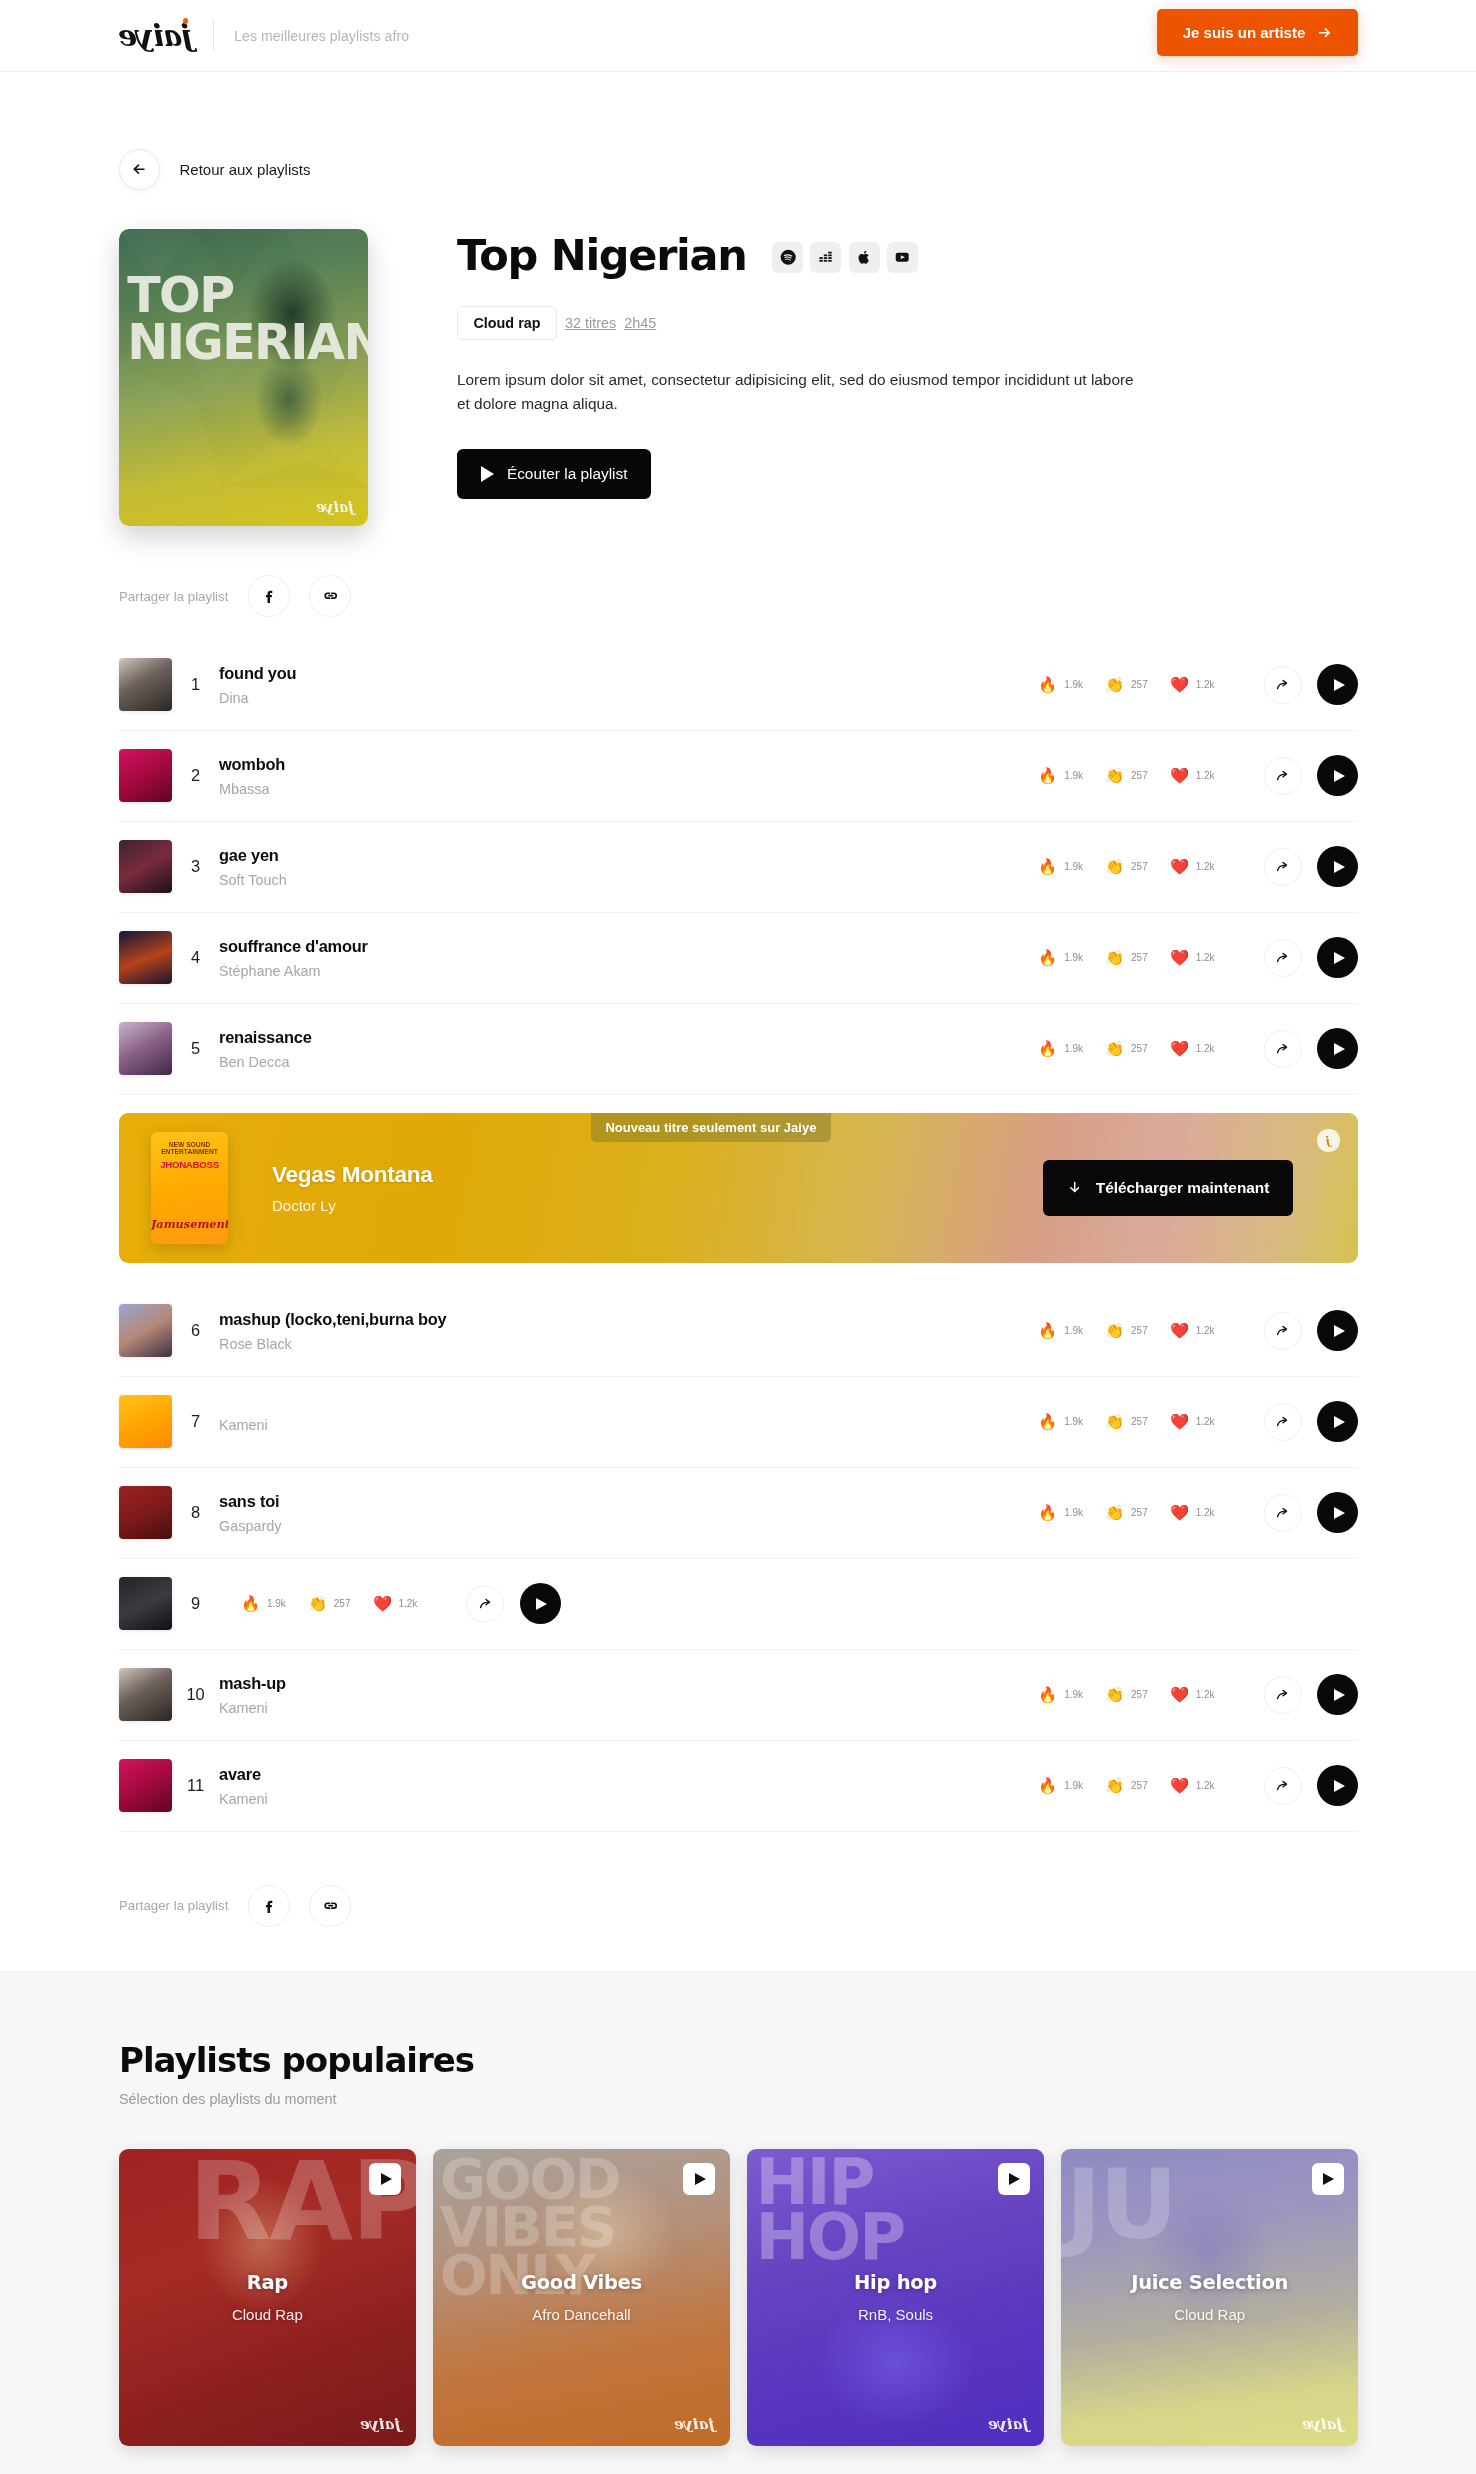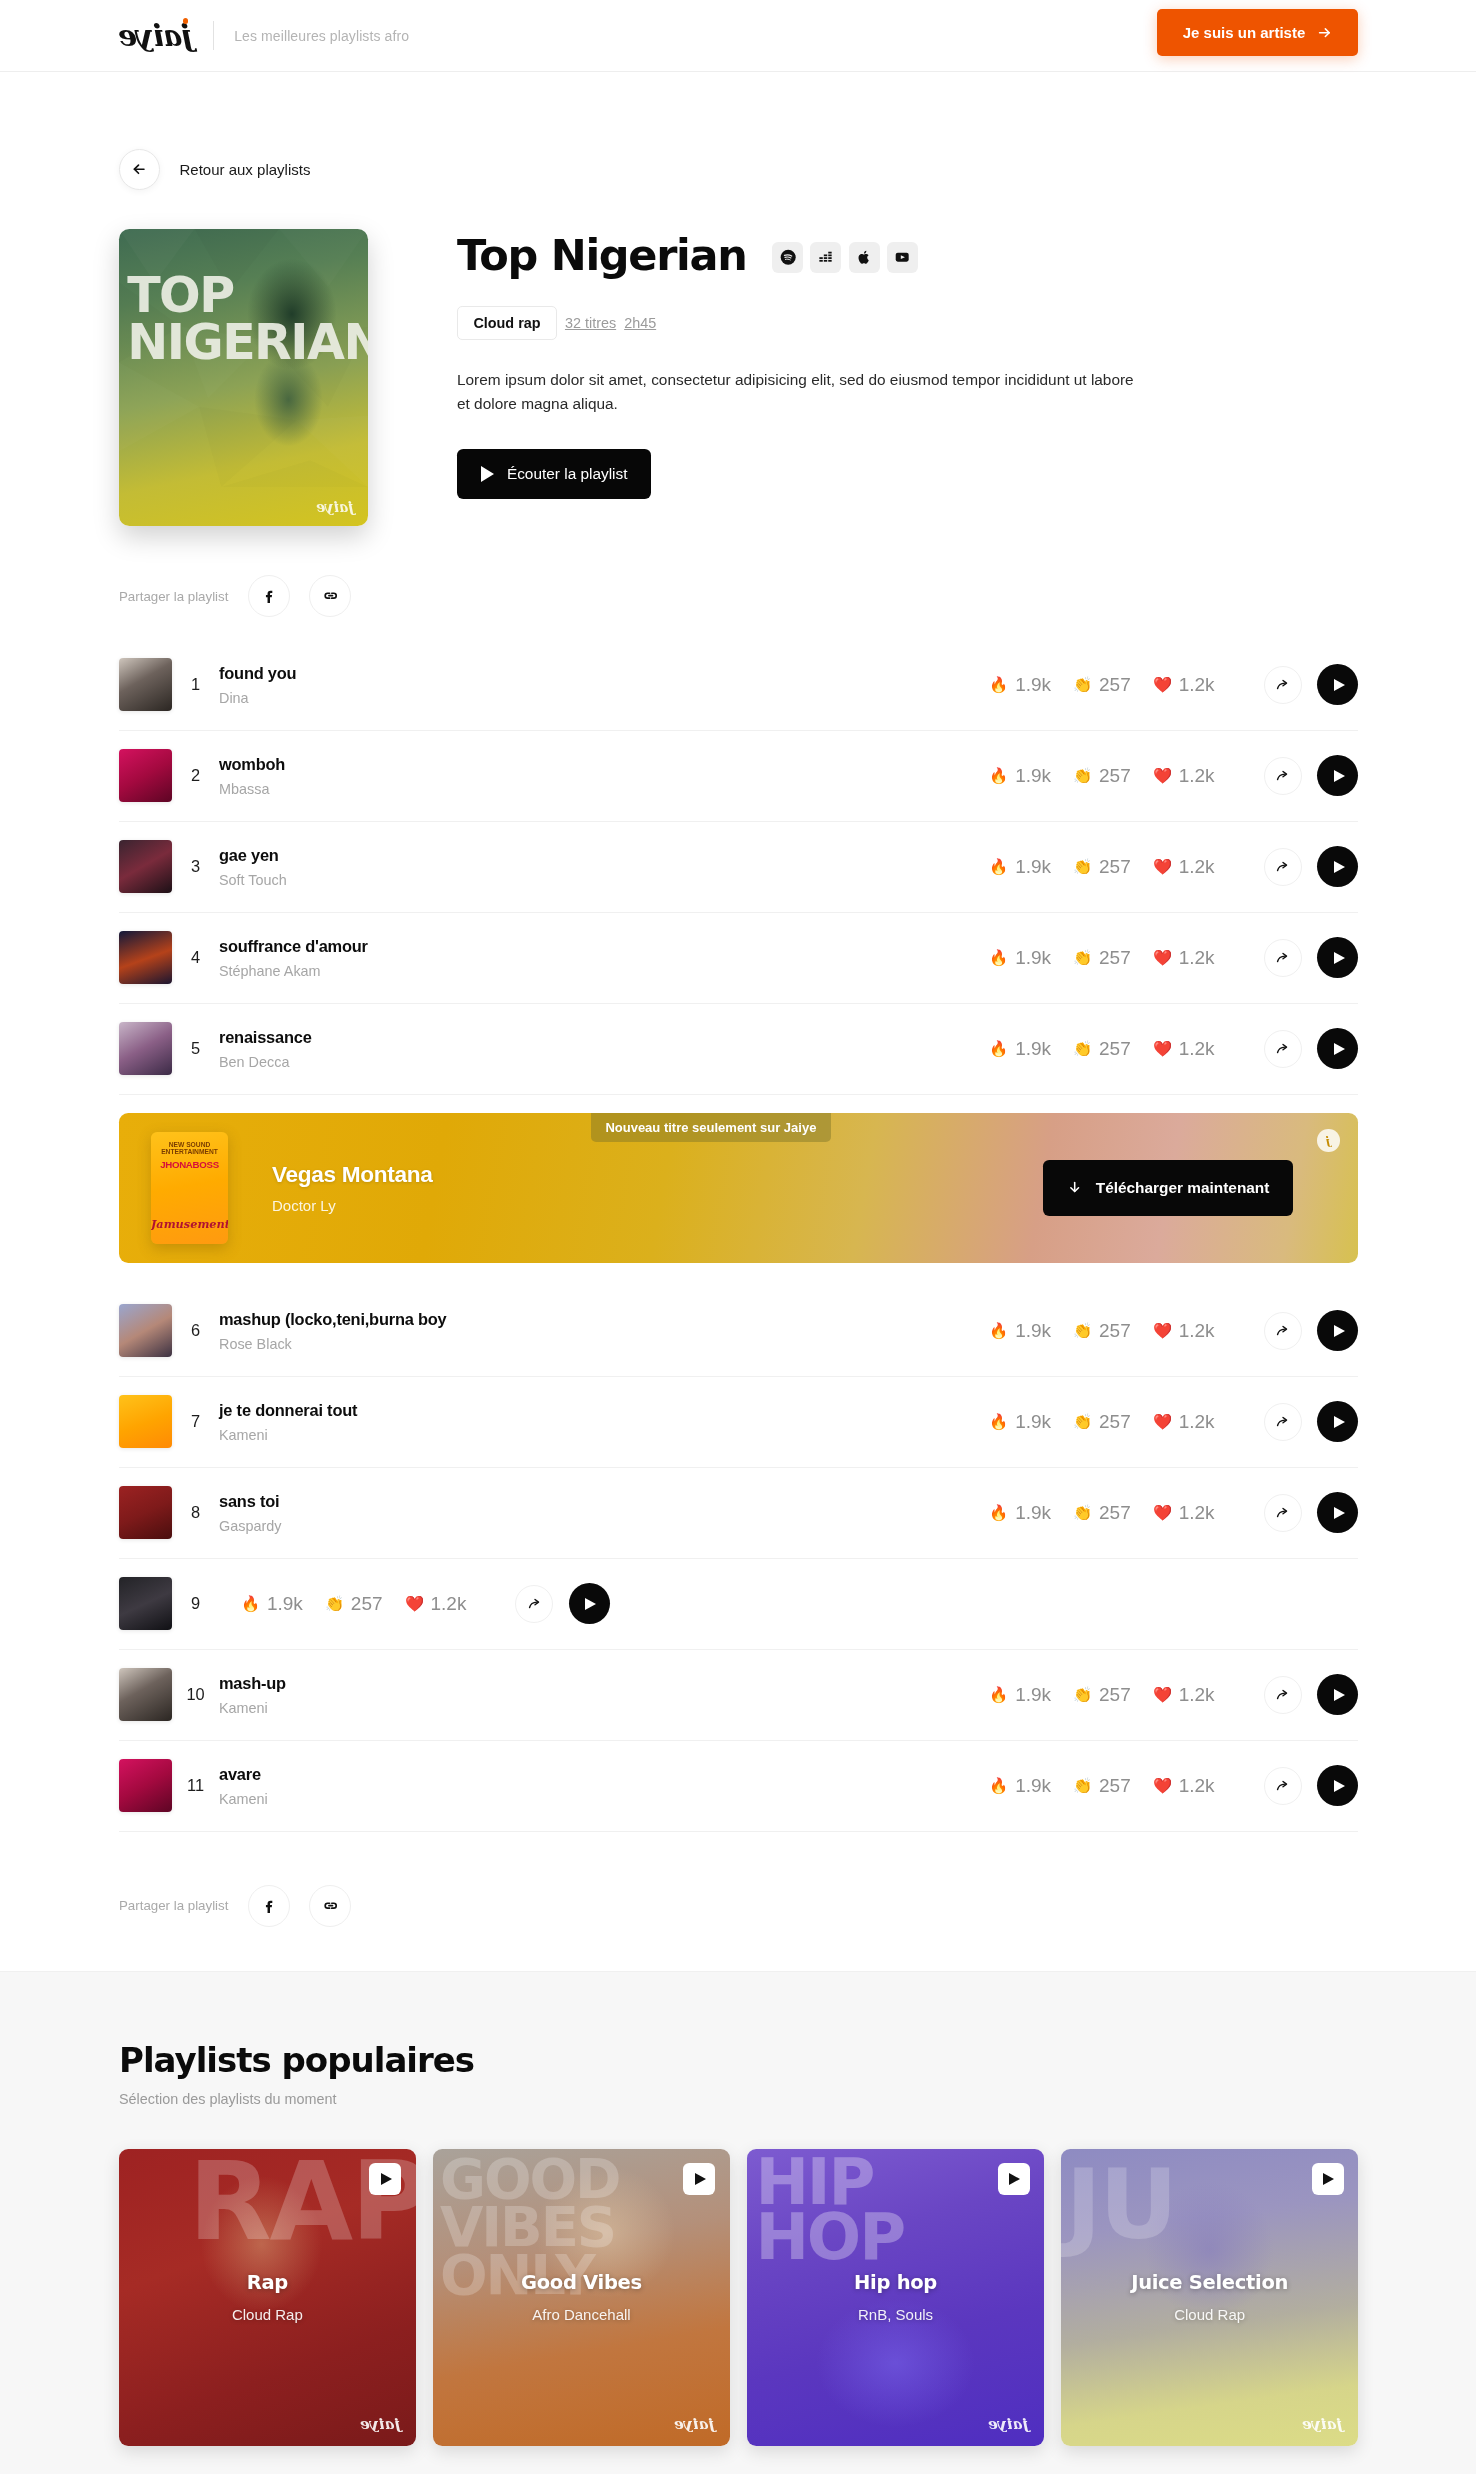--- a/index.html
+++ b/index.html
@@ -216,21 +216,21 @@
     line-height: 1.2;
   }
   .track-artist {
     font-size: 14.4px;
     color: #a6a6a6;
     margin-top: 6.2px;
   }
   .track-stats { display: flex; align-items: center; gap: 0; flex: none; }
   .stat { display: flex; align-items: center; gap: 6.2px; margin-left: 22.6px; }
   .stat .emoji { font-size: 15.4px; line-height: 1; }
-  .stat .val { font-size: 19px; color: #8e8e8e; }
+  .stat .val { font-size: 10px; color: #8e8e8e; }
   .track-actions { display: flex; align-items: center; gap: 15.4px; margin-left: 49px; flex: none; }
   .act-share {
     width: 38px; height: 38px; border-radius: 50%;
     border: 1px solid #f0f0f0; background: #fff;
     display: flex; align-items: center; justify-content: center;
     cursor: pointer;
   }
   .act-share svg { width: 15.4px; height: 15.4px; }
   .act-play {
     width: 41px; height: 41px; border-radius: 50%;
@@ -797,21 +797,20 @@
               </div>
               <div class="act-play">
                 <span class="tri"></span>
               </div>
             </div>
           </div>
           <div class="track-row">
             <div class="track-art" style="background:linear-gradient(160deg,#ffc21a 0%,#ffa400 52%,#ff8a05 100%)"></div>
             <div class="track-num">7</div>
             <div class="track-meta">
-              <div class="track-title">je te donnerai tout</div>
               <div class="track-artist">Kameni</div>
             </div>
             <div class="track-stats">
               <div class="stat">
                 <span class="emoji">🔥</span>
                 <span class="val">1.9k</span>
               </div>
               <div class="stat">
                 <span class="emoji">👏</span>
                 <span class="val">257</span>

